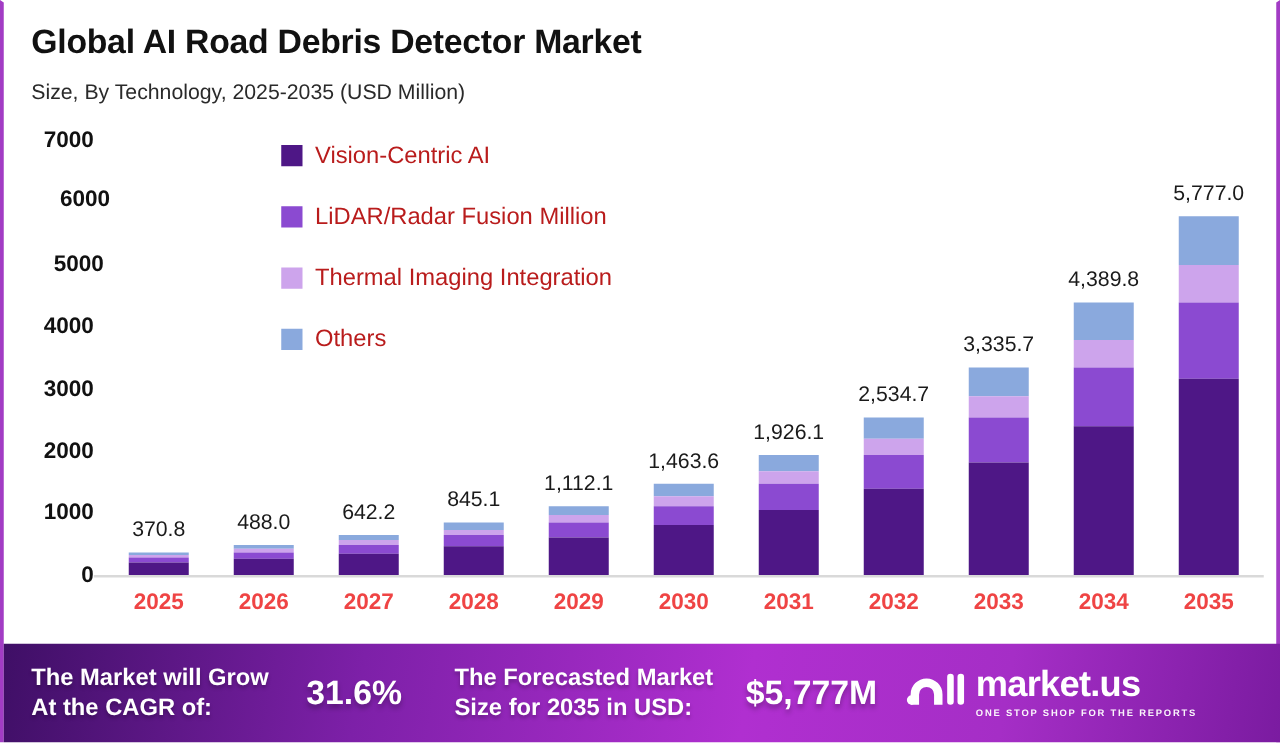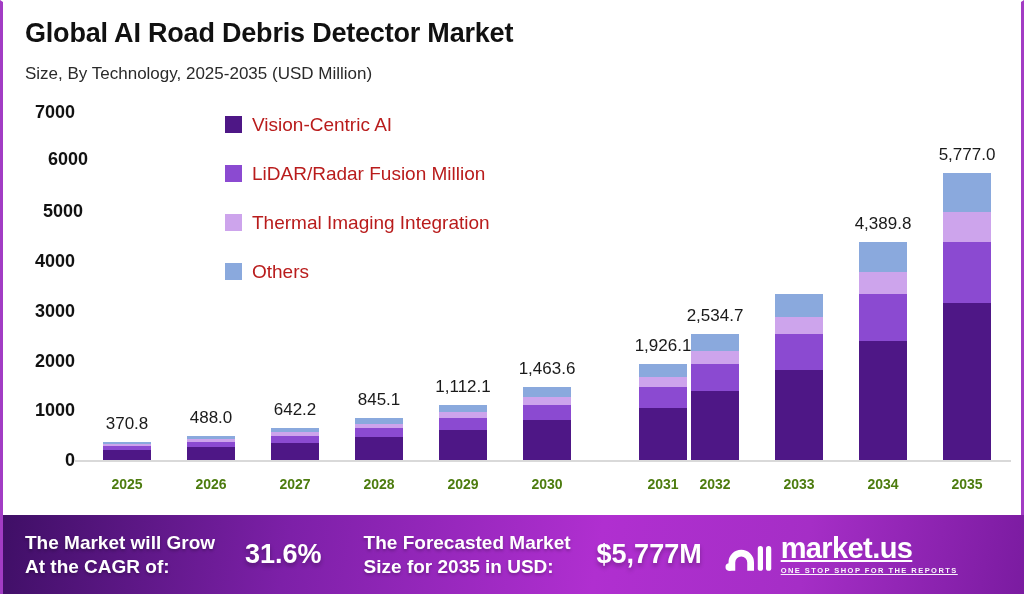--- a/index.html
+++ b/index.html
@@ -55,42 +55,42 @@
   
   .bar-group { position: absolute; bottom: 0; width: 48px; }
   .bar-stack { position: absolute; bottom: 54px; width: 48px; }
   .seg { width: 48px; display: block; }
   .bar-value {
     position: absolute; width: 140px; left: -46px;
     text-align: center; font-size: 17px; color: #1a1a1a; white-space: nowrap;
   }
   .xtick {
     position: absolute; bottom: 22px; width: 110px; left: -31px;
-    text-align: center; font-size: 14px; font-weight: 800; color: #4d7c0f;
+    text-align: center; font-size: 18px; font-weight: 800; color: #ef4444;
   }
 
   
   #banner {
     position: absolute; left: 0; bottom: 0; width: 1024px; height: 79px;
     background: linear-gradient(100deg, #3f0f66 0%, #7d20a8 28%, #b02fd0 58%, #a52ec6 78%, #7a1ba0 100%);
     display: flex; align-items: center; color: #ffffff; overflow: hidden;
   }
   .banner-text {
     font-size: 19px; font-weight: 800; line-height: 1.22;
     text-shadow: 0 2px 3px rgba(0,0,0,.25); white-space: nowrap;
   }
   .banner-big {
     font-size: 27px; font-weight: 800;
     text-shadow: 0 3px 4px rgba(0,0,0,.28); white-space: nowrap;
   }
   #cagr-caption { margin-left: 22px; }
   #cagr-value { margin-left: 30px; }
   #forecast-caption { margin-left: 42px; }
   #forecast-value { margin-left: 26px; }
-  #logo { display: flex; align-items: flex-end; margin-left: 22px; text-decoration: underline; }
+  #logo { display: flex; align-items: flex-start; margin-left: 22px; }
   #logo-mark { width: 48px; height: 34px; flex: 0 0 auto; }
   #logo-text { margin-left: 9px; }
   #logo-word {
     font-size: 29px; font-weight: 800; letter-spacing: -0.6px;
     line-height: 1; white-space: nowrap;
   }
   #logo-tagline {
     font-size: 7.5px; font-weight: 700; letter-spacing: 1.45px;
     margin-top: 3px; white-space: nowrap; opacity: .95;
   }
@@ -189,21 +189,21 @@
         <div class="bar-group" style="left: 520px; height: 512px;">
           <div class="bar-stack" style="height: 72.7618px;">
             <div class="seg" style="height: 10.0025px; background: rgb(138, 169, 221);"></div>
             <div class="seg" style="height: 7.42234px; background: rgb(205, 164, 236);"></div>
             <div class="seg" style="height: 15.6799px; background: rgb(139, 74, 209);"></div>
             <div class="seg" style="height: 39.6571px; background: rgb(78, 23, 134);"></div>
           </div>
           <div class="bar-value" style="bottom: 134.762px;">1,463.6</div>
           <div class="xtick">2030</div>
         </div>
-        <div class="bar-group" style="left: 636px; height: 512px;">
+        <div class="bar-group" style="left: 604px; height: 512px;">
           <div class="bar-stack" style="height: 95.7547px;">
             <div class="seg" style="height: 13.1693px; background: rgb(138, 169, 221);"></div>
             <div class="seg" style="height: 9.76886px; background: rgb(205, 164, 236);"></div>
             <div class="seg" style="height: 20.6314px; background: rgb(139, 74, 209);"></div>
             <div class="seg" style="height: 52.1851px; background: rgb(78, 23, 134);"></div>
           </div>
           <div class="bar-value" style="bottom: 157.755px;">1,926.1</div>
           <div class="xtick">2031</div>
         </div>
         <div class="bar-group" style="left: 688px; height: 512px;">
@@ -216,20 +216,21 @@
           <div class="bar-value" style="bottom: 188.011px;">2,534.7</div>
           <div class="xtick">2032</div>
         </div>
         <div class="bar-group" style="left: 772px; height: 512px;">
           <div class="bar-stack" style="height: 165.832px;">
             <div class="seg" style="height: 22.794px; background: rgb(138, 169, 221);"></div>
             <div class="seg" style="height: 16.9128px; background: rgb(205, 164, 236);"></div>
             <div class="seg" style="height: 35.7446px; background: rgb(139, 74, 209);"></div>
             <div class="seg" style="height: 90.3806px; background: rgb(78, 23, 134);"></div>
           </div>
+          <div class="bar-value" style="bottom: 227.832px;">3,335.7</div>
           <div class="xtick">2033</div>
         </div>
         <div class="bar-group" style="left: 856px; height: 512px;">
           <div class="bar-stack" style="height: 218.236px;">
             <div class="seg" style="height: 29.9827px; background: rgb(138, 169, 221);"></div>
             <div class="seg" style="height: 22.2621px; background: rgb(205, 164, 236);"></div>
             <div class="seg" style="height: 47.0446px; background: rgb(139, 74, 209);"></div>
             <div class="seg" style="height: 118.946px; background: rgb(78, 23, 134);"></div>
           </div>
           <div class="bar-value" style="bottom: 280.236px;">4,389.8</div>

